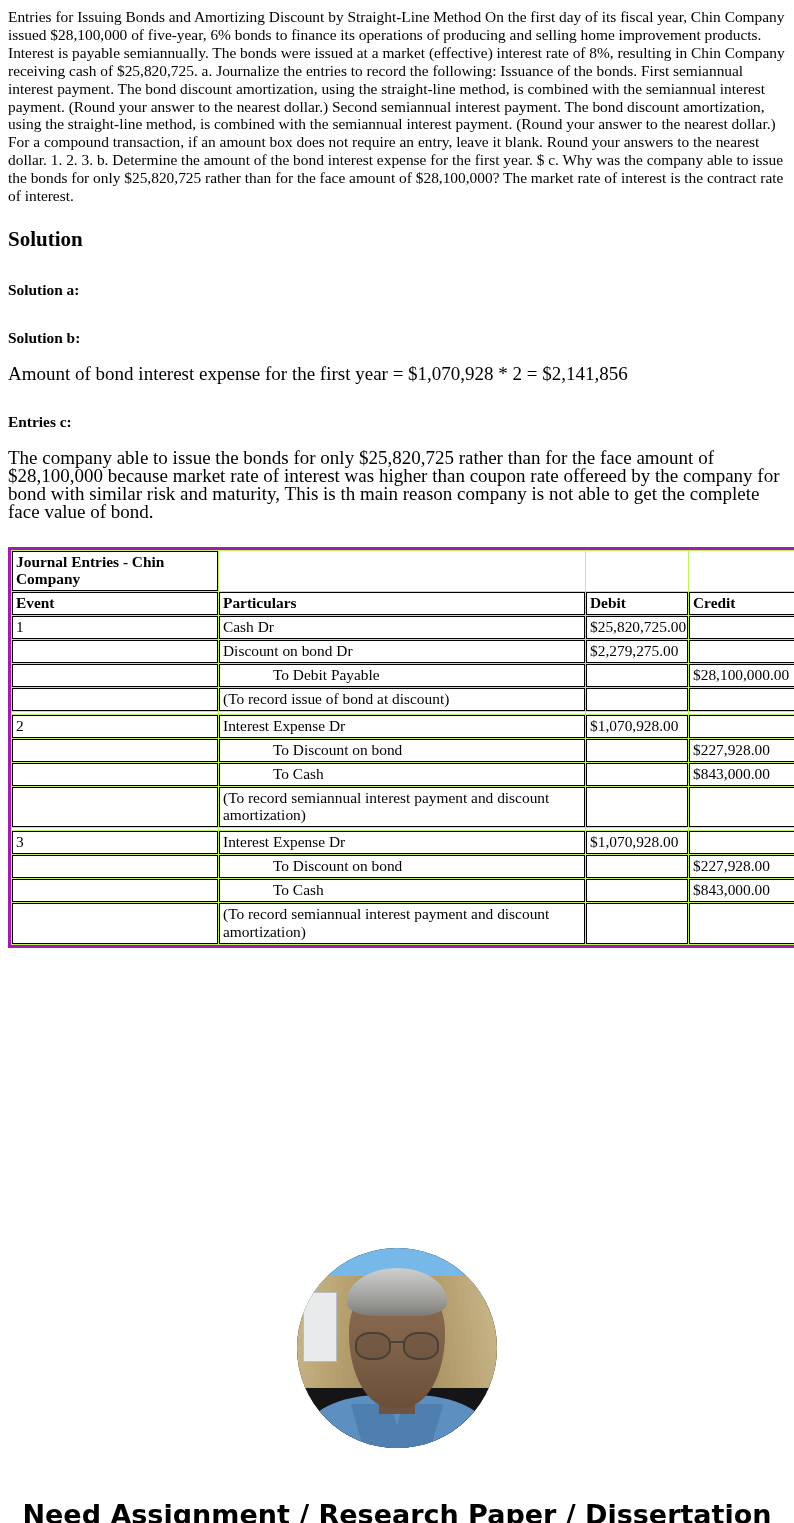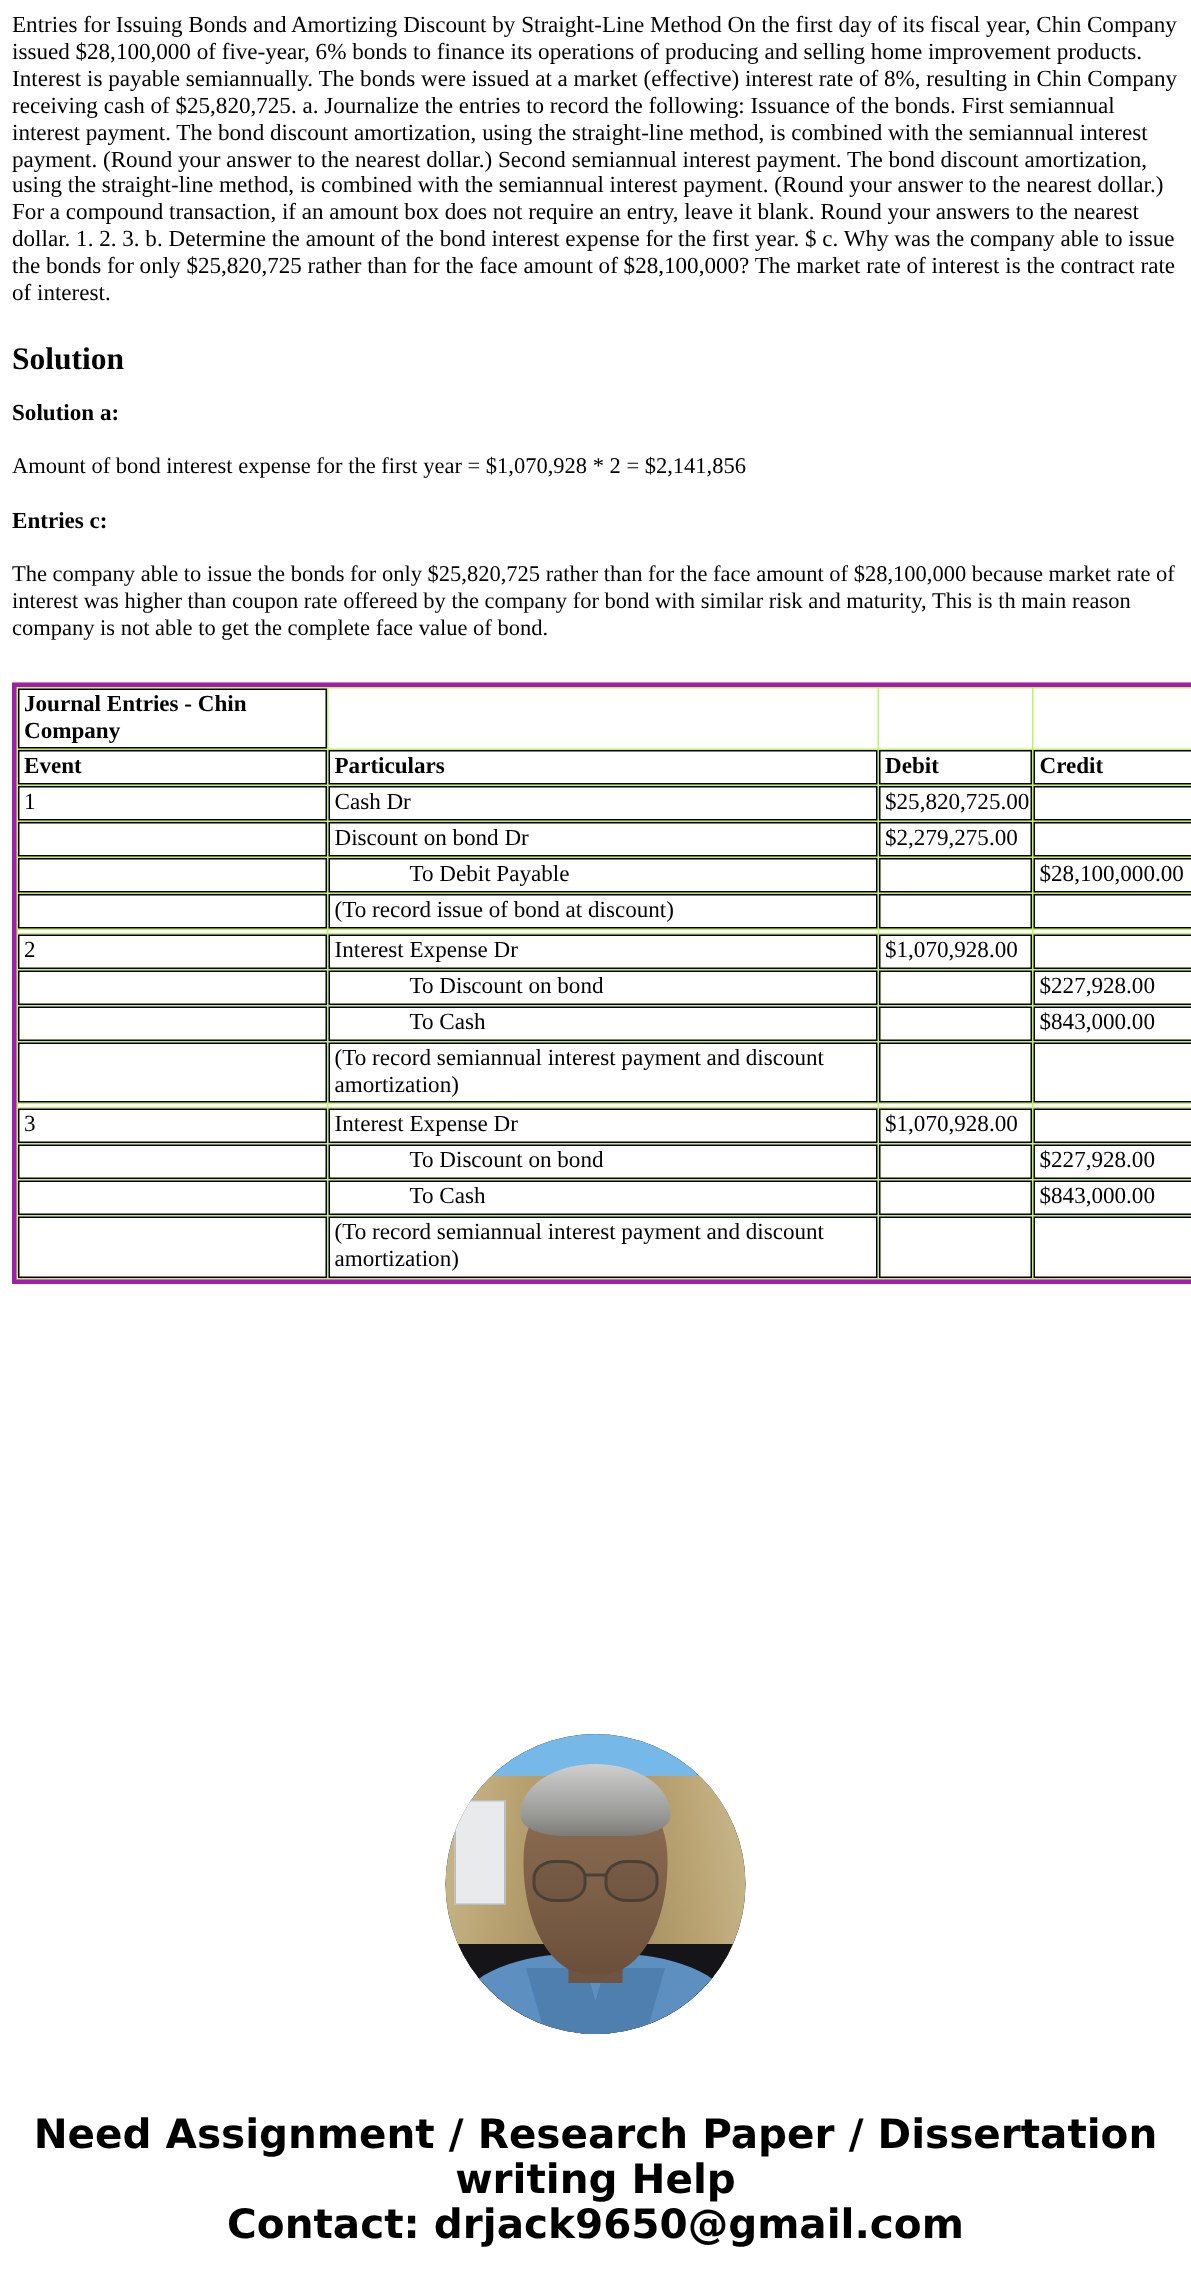--- a/index.html
+++ b/index.html
@@ -27,28 +27,28 @@
     line-height: 17.9px;
     text-align: left;
   }
   .h-solution {
     margin: 22px 8px 12px 8px;
     font-size: 21px;
     font-weight: bold;
     line-height: 24px;
   }
   .h-sub {
-    margin: 16px 8px 18px 8px;
+    margin: 30px 8px 18px 8px;
     font-size: 15.4px;
     font-weight: bold;
     line-height: 18px;
   }
   .para {
     margin: 18px 8px 18px 8px;
-    font-size: 15px;
+    font-size: 19px;
     line-height: 17.9px;
   }
 
   
   .table-wrap {
     margin: 26px 8px 0 8px;
   }
   table.journal {
     border-collapse: separate;
     border-spacing: 1px;
@@ -186,20 +186,21 @@
 <body>
 
 <div class="page">
 
   <div class="prose">Entries for Issuing Bonds and Amortizing Discount by Straight-Line Method On the first day of its fiscal year, Chin Company issued $28,100,000 of five-year, 6% bonds to finance its operations of producing and selling home improvement products. Interest is payable semiannually. The bonds were issued at a market (effective) interest rate of 8%, resulting in Chin Company receiving cash of $25,820,725. a. Journalize the entries to record the following: Issuance of the bonds. First semiannual interest payment. The bond discount amortization, using the straight-line method, is combined with the semiannual interest payment. (Round your answer to the nearest dollar.) Second semiannual interest payment. The bond discount amortization, using the straight-line method, is combined with the semiannual interest payment. (Round your answer to the nearest dollar.) For a compound transaction, if an amount box does not require an entry, leave it blank. Round your answers to the nearest dollar. 1. 2. 3. b. Determine the amount of the bond interest expense for the first year. $ c. Why was the company able to issue the bonds for only $25,820,725 rather than for the face amount of $28,100,000? The market rate of interest is the contract rate of interest.</div>
 
   <div class="h-solution">Solution</div>
 
   <div class="h-sub">Solution a:</div>
 
+  <div class="h-sub">Solution b:</div>
 
   <div class="para">Amount of bond interest expense for the first year = $1,070,928 * 2 = $2,141,856</div>
 
   <div class="h-sub">Entries c:</div>
 
   <div class="para">The company able to issue the bonds for only $25,820,725 rather than for the face amount of $28,100,000 because market rate of interest was higher than coupon rate offereed by the company for bond with similar risk and maturity, This is th main reason company is not able to get the complete face value of bond.</div>
 
   <div class="table-wrap">
     <table class="journal">
       <tbody id="journal-body">

